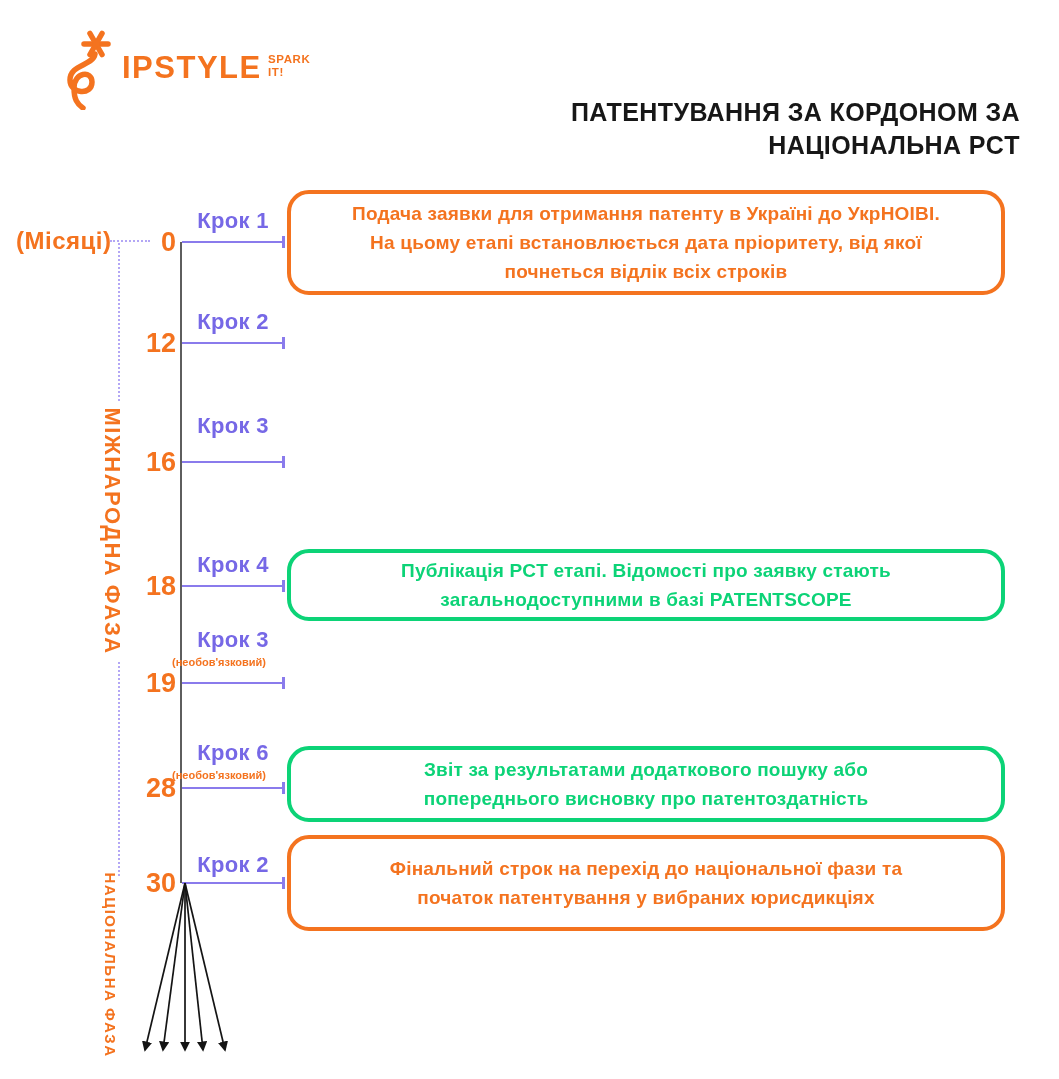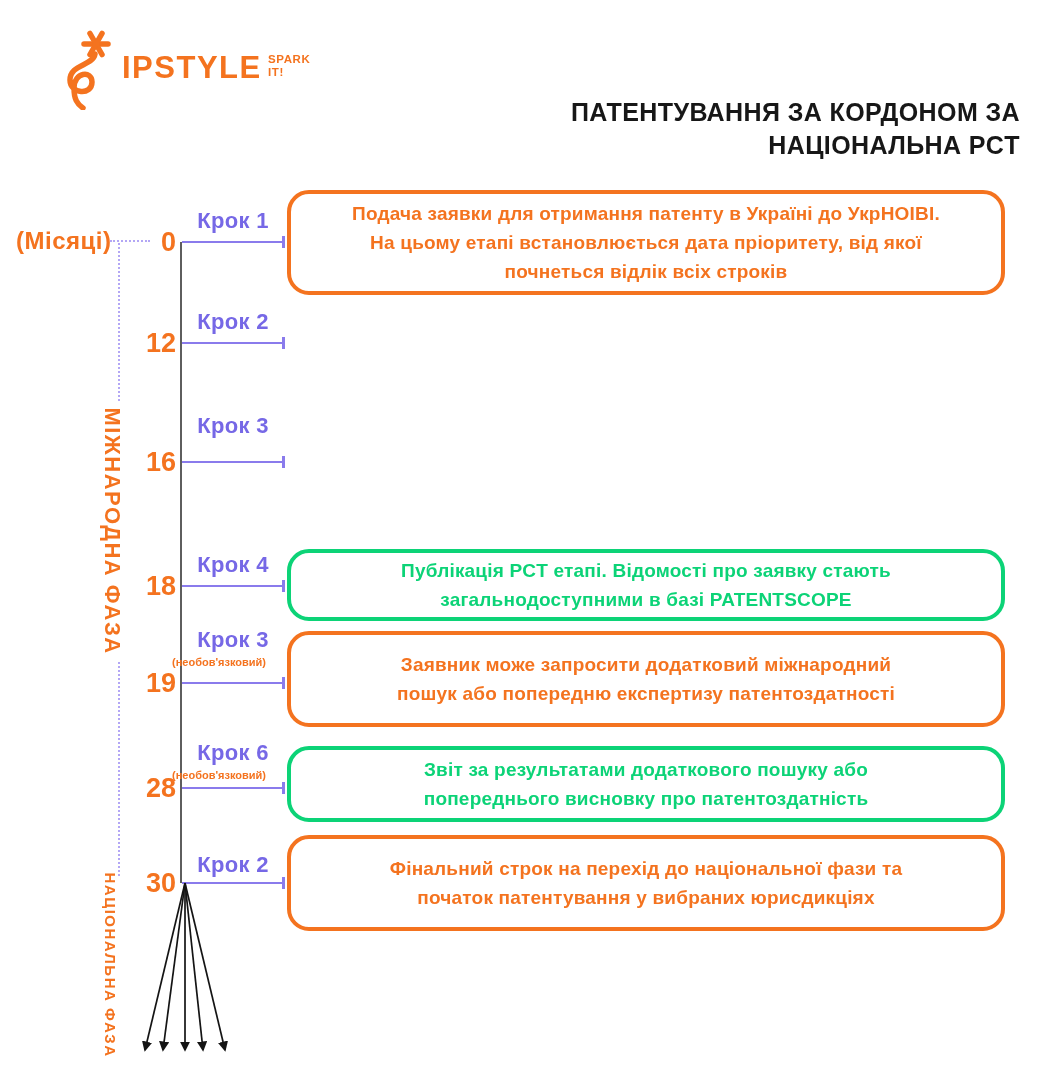--- a/index.html
+++ b/index.html
@@ -128,24 +128,20 @@
   <div class="box green" style="top:549px;height:72px">
     <div class="box-text">Публікація PCT етапі. Відомості про заявку стають
 загальнодоступними в базі PATENTSCOPE</div>
   </div>
 
   <div class="month" style="top:667px">19</div>
   <div class="connector" style="top:682px"></div>
   <div class="cap" style="top:677px"></div>
   <div class="step-label" style="top:627px">Крок 3</div>
   <div class="step-note" style="top:656px">(необов'язковий)</div>
-  <div class="box orange" style="top:631px;height:96px">
-    <div class="box-text">Заявник може запросити додатковий міжнародний
-пошук або попередню експертизу патентоздатності</div>
-  </div>
 
   <div class="month" style="top:772px">28</div>
   <div class="connector" style="top:787px"></div>
   <div class="cap" style="top:782px"></div>
   <div class="step-label" style="top:740px">Крок 6</div>
   <div class="step-note" style="top:769px">(необов'язковий)</div>
   <div class="box green" style="top:746px;height:76px">
     <div class="box-text">Звіт за результатами додаткового пошуку або
 попереднього висновку про патентоздатність</div>
   </div>

